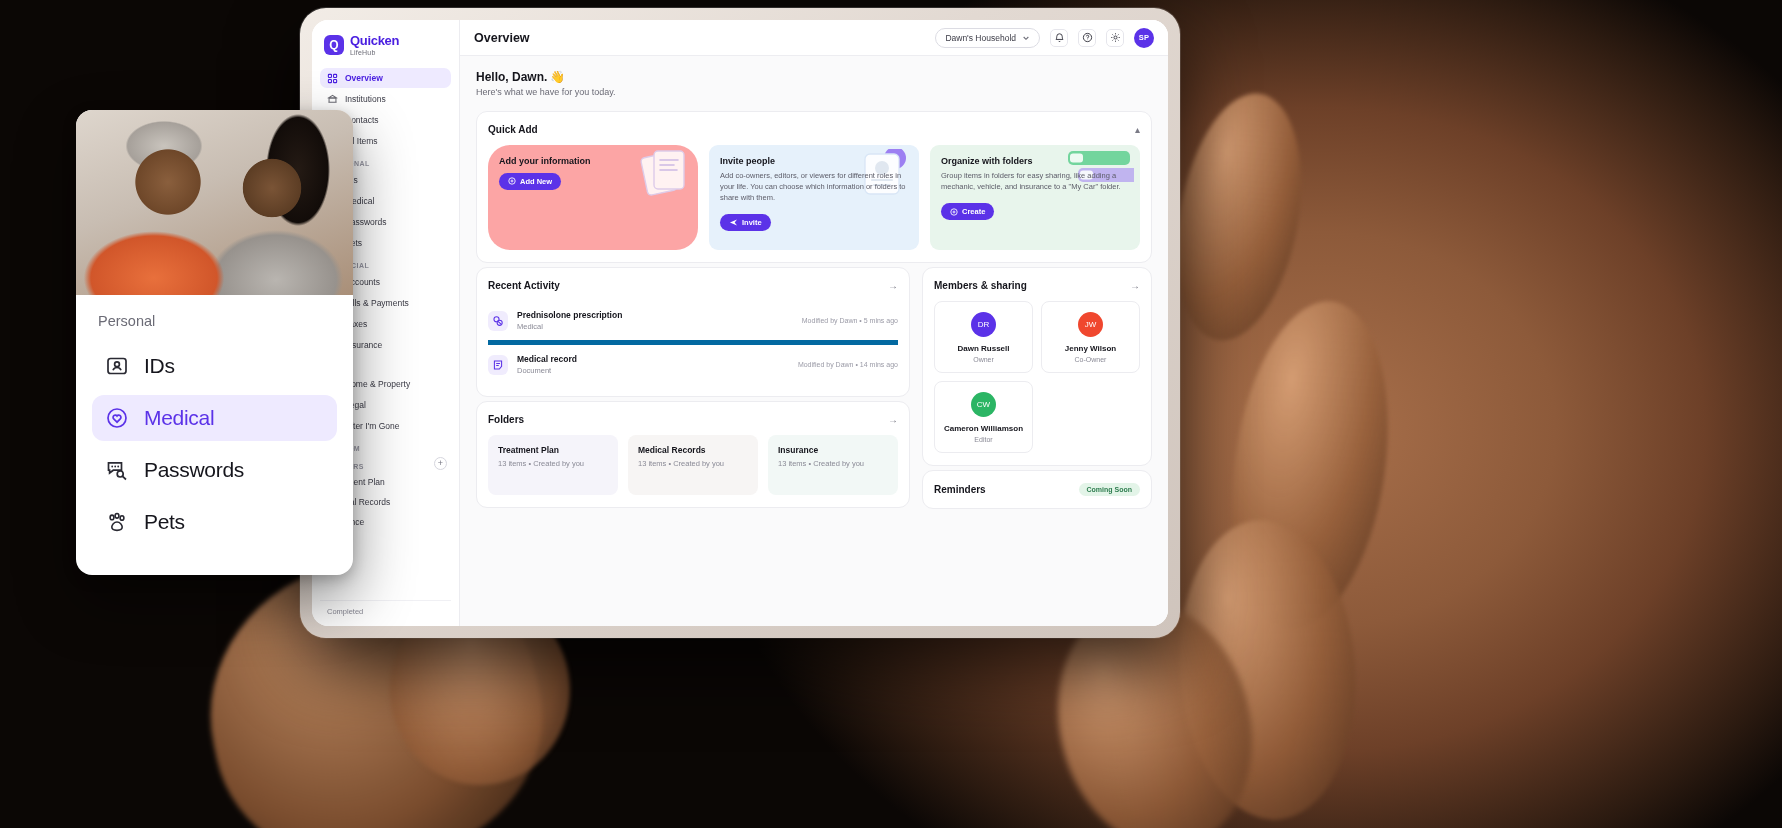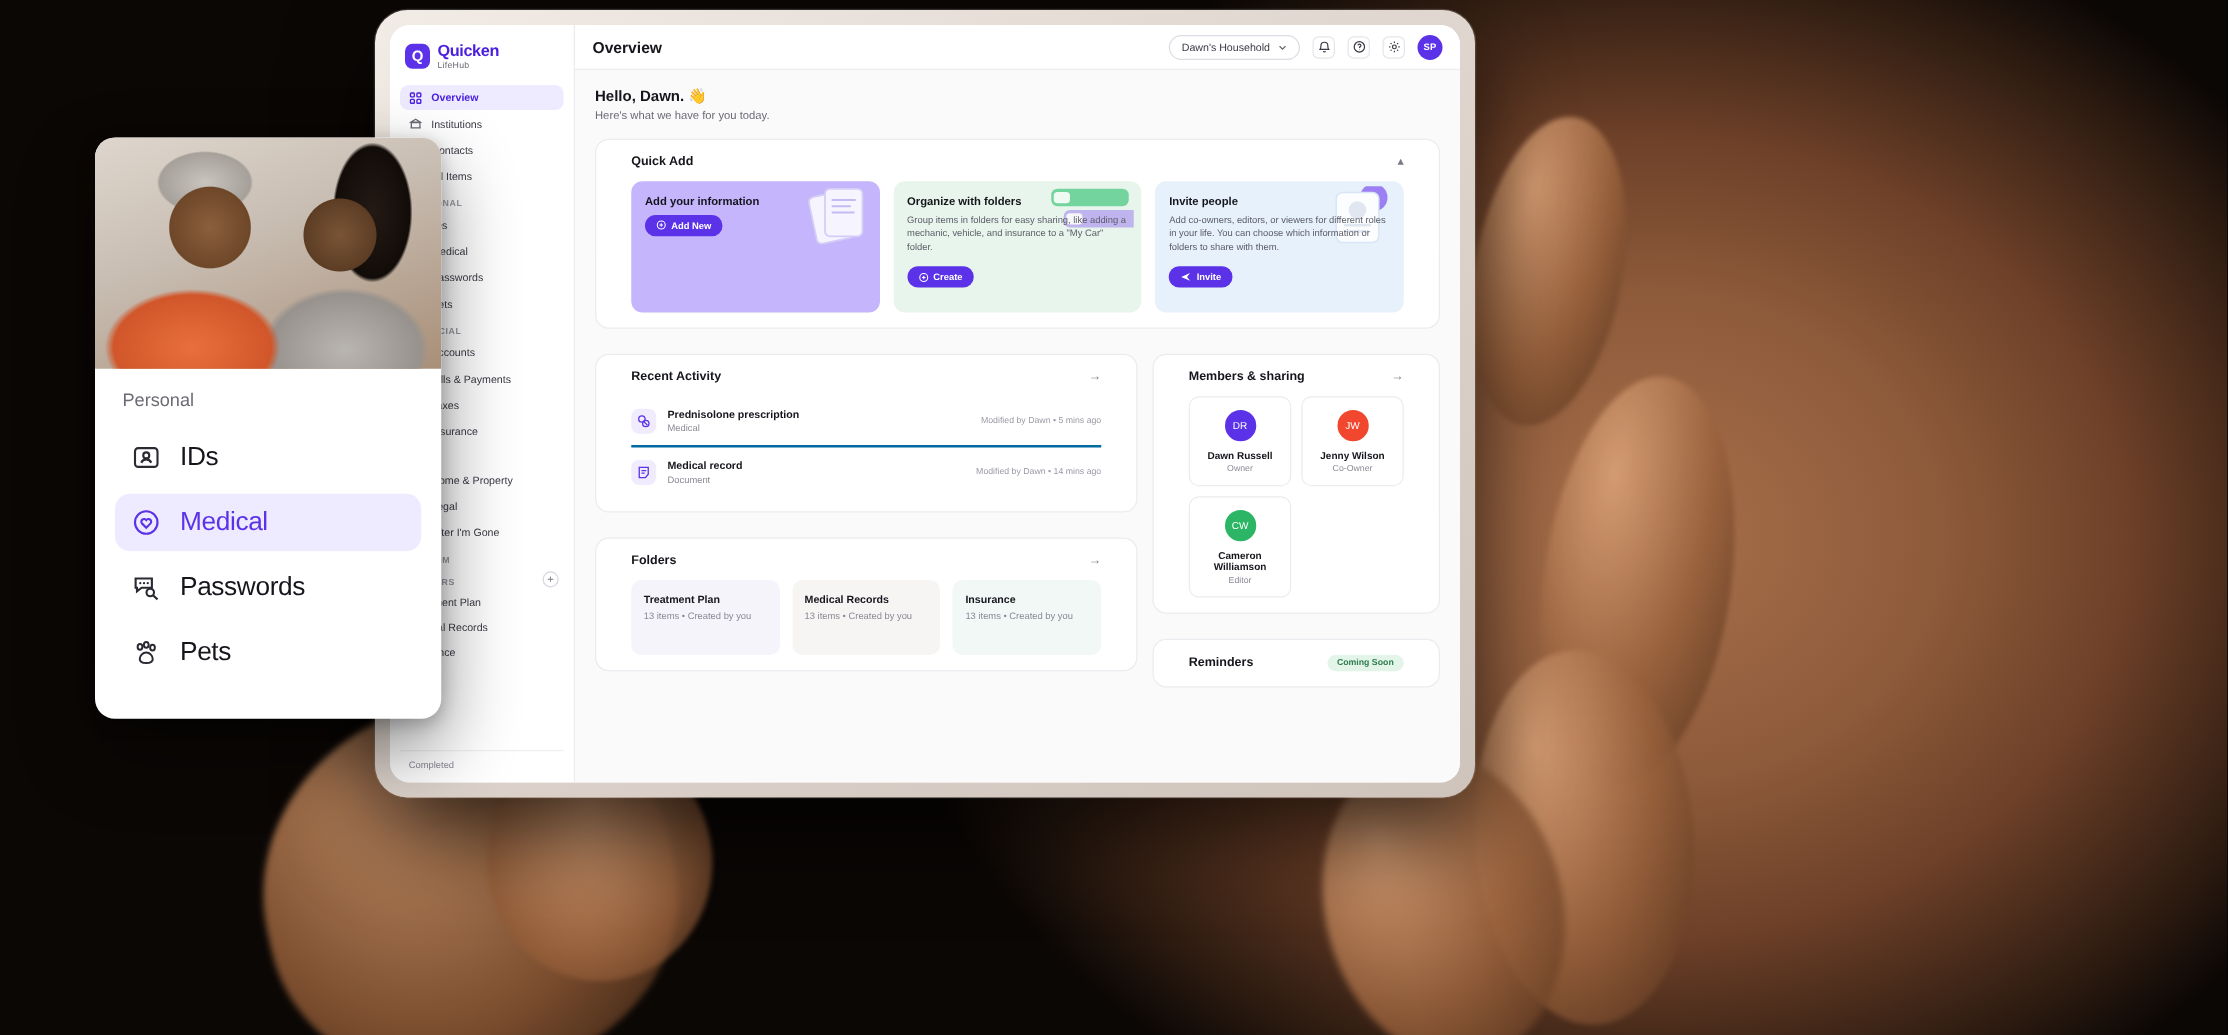--- a/index.html
+++ b/index.html
@@ -111,44 +111,44 @@
     width:20px; height:20px; border-radius:50%; background:#5b32e8; color:#fff;
     font-size:7.5px; font-weight:bold; display:flex; align-items:center; justify-content:center;
     cursor:pointer; letter-spacing:.2px;
   }
 
   .content { flex:1; overflow:hidden; padding:14px 16px 0 16px; }
   .greet { font-size:12px; font-weight:bold; color:#15151c; margin-bottom:3px; }
   .greet-sub { font-size:9px; color:#6b6b76; margin-bottom:14px; }
 
   .card {
-    background:#fff; border:1px solid #ececf0; border-radius:11px; padding:12px 28px;
-    margin-bottom:20px;
+    background:#fff; border:1px solid #ececf0; border-radius:11px; padding:12px 11px;
+    margin-bottom:4px;
   }
   .card-head { display:flex; align-items:center; justify-content:space-between; margin-bottom:10px; }
   .card-title { font-size:10px; font-weight:bold; color:#15151c; }
   .chev { color:#7a7a86; font-size:10px; cursor:pointer; line-height:1; }
 
   .qa-grid { display:grid; grid-template-columns:repeat(3,1fr); gap:11px; }
   .qa-card { border-radius:9px; padding:11px 11px 12px 11px; position:relative; overflow:hidden; min-height:105px; }
-  .qa-1 { background:#c4b5fd; }
+  .qa-1 { background:#fca5a5;border-radius:22px; }
   .qa-2 { background:#e8f5ec; }
   .qa-3 { background:#e6f1fb; }
   .qa-title { font-size:9px; font-weight:bold; color:#15151c; margin-bottom:5px; position:relative; z-index:2; }
   .qa-desc { font-size:7.5px; line-height:1.45; color:#5c5c68; margin-bottom:9px; position:relative; z-index:2; }
   .qa-btn {
     display:inline-flex; align-items:center; gap:4px; background:#5b32e8; color:#fff;
     border:none; border-radius:11px; padding:4px 9px; font-size:7.5px; font-weight:bold;
     cursor:pointer; position:relative; z-index:2; font-family:inherit;
   }
   .qa-art { position:absolute; right:6px; top:4px; opacity:.85; z-index:1; }
 
   .lower { display:grid; grid-template-columns:1fr 230px; gap:12px; }
 
-  .act-row { display:flex; align-items:center; gap:9px; padding:9px 0; border-bottom:2px solid #0369a1; }
+  .act-row { display:flex; align-items:center; gap:9px; padding:9px 0; border-bottom:5px solid #0369a1; }
   .act-row:last-child { border-bottom:none; }
   .act-ico {
     width:20px; height:20px; flex:0 0 20px; border-radius:6px; background:#f0ecfd;
     display:flex; align-items:center; justify-content:center; color:#5b32e8;
   }
   .act-main { flex:1; min-width:0; }
   .act-name { font-size:8.5px; font-weight:bold; color:#15151c; }
   .act-type { font-size:7.5px; color:#8a8a96; margin-top:2px; }
   .act-meta { font-size:7px; color:#9a9aa6; white-space:nowrap; }
 
@@ -414,20 +414,37 @@
                   <rect x="34" y="2" width="30" height="38" rx="4" fill="#ffffff" stroke="#d8d2f5" stroke-width="1.4"></rect>
                   <path d="M40 11h18M40 16h14M40 21h17" stroke="#c5bdf0" stroke-width="1.6" stroke-linecap="round"></path>
                 </svg>
                 <div class="qa-title">Add your information</div>
                 <button class="qa-btn">
                   <svg width="8" height="8" viewBox="0 0 14 14" fill="none" stroke="#fff" stroke-width="1.5">
                       <circle cx="7" cy="7" r="5.6"></circle>
                       <path d="M7 4.5v5M4.5 7h5"></path>
                     </svg>
                   <span>Add New</span>
+                </button>
+              </div>
+
+              <div class="qa-card qa-3">
+                <svg class="qa-art" width="70" height="56" viewBox="0 0 70 56" fill="none">
+                  <circle cx="52" cy="9" r="11" fill="#8f6bf0"></circle>
+                  <rect x="22" y="5" width="34" height="40" rx="5" fill="#ffffff" stroke="#d6e4f5" stroke-width="1.3"></rect>
+                  <circle cx="39" cy="19" r="7" fill="#dfe6ee"></circle>
+                  <path d="M29 31h20M31 36h16" stroke="#dfe6ee" stroke-width="2.2" stroke-linecap="round"></path>
+                </svg>
+                <div class="qa-title">Invite people</div>
+                <div class="qa-desc">Add co-owners, editors, or viewers for different roles in your life. You can choose which information or folders to share with them.</div>
+                <button class="qa-btn">
+                  <svg width="9" height="9" viewBox="0 0 14 14" fill="#fff">
+                      <path d="M1.5 7 12.5 2.2 8.8 7l3.7 4.8z"></path>
+                    </svg>
+                  <span>Invite</span>
                 </button>
               </div>
 
               <div class="qa-card qa-2">
                 <svg class="qa-art" width="78" height="46" viewBox="0 0 78 46" fill="none">
                   <rect x="12" y="2" width="62" height="14" rx="5" fill="#5fcf90"></rect>
                   <rect x="14" y="4.5" width="13" height="9" rx="3" fill="#ffffff" opacity=".9"></rect>
                   <rect x="22" y="19" width="62" height="14" rx="5" fill="#b9a9f0"></rect>
                   <rect x="24" y="21.5" width="13" height="9" rx="3" fill="#ffffff" opacity=".9"></rect>
                 </svg>
@@ -435,37 +452,20 @@
                 <div class="qa-desc">Group items in folders for easy sharing, like adding a mechanic, vehicle, and insurance to a "My Car" folder.</div>
                 <button class="qa-btn">
                   <svg width="8" height="8" viewBox="0 0 14 14" fill="none" stroke="#fff" stroke-width="1.5">
                       <circle cx="7" cy="7" r="5.6"></circle>
                       <path d="M7 4.5v5M4.5 7h5"></path>
                     </svg>
                   <span>Create</span>
                 </button>
               </div>
 
-              <div class="qa-card qa-3">
-                <svg class="qa-art" width="70" height="56" viewBox="0 0 70 56" fill="none">
-                  <circle cx="52" cy="9" r="11" fill="#8f6bf0"></circle>
-                  <rect x="22" y="5" width="34" height="40" rx="5" fill="#ffffff" stroke="#d6e4f5" stroke-width="1.3"></rect>
-                  <circle cx="39" cy="19" r="7" fill="#dfe6ee"></circle>
-                  <path d="M29 31h20M31 36h16" stroke="#dfe6ee" stroke-width="2.2" stroke-linecap="round"></path>
-                </svg>
-                <div class="qa-title">Invite people</div>
-                <div class="qa-desc">Add co-owners, editors, or viewers for different roles in your life. You can choose which information or folders to share with them.</div>
-                <button class="qa-btn">
-                  <svg width="9" height="9" viewBox="0 0 14 14" fill="#fff">
-                      <path d="M1.5 7 12.5 2.2 8.8 7l3.7 4.8z"></path>
-                    </svg>
-                  <span>Invite</span>
-                </button>
-              </div>
-
             </div>
           </section>
 
           <div class="lower">
             <div>
 
               <section class="card">
                 <div class="card-head">
                   <div class="card-title">Recent Activity</div>
                   <div class="chev">→</div>

